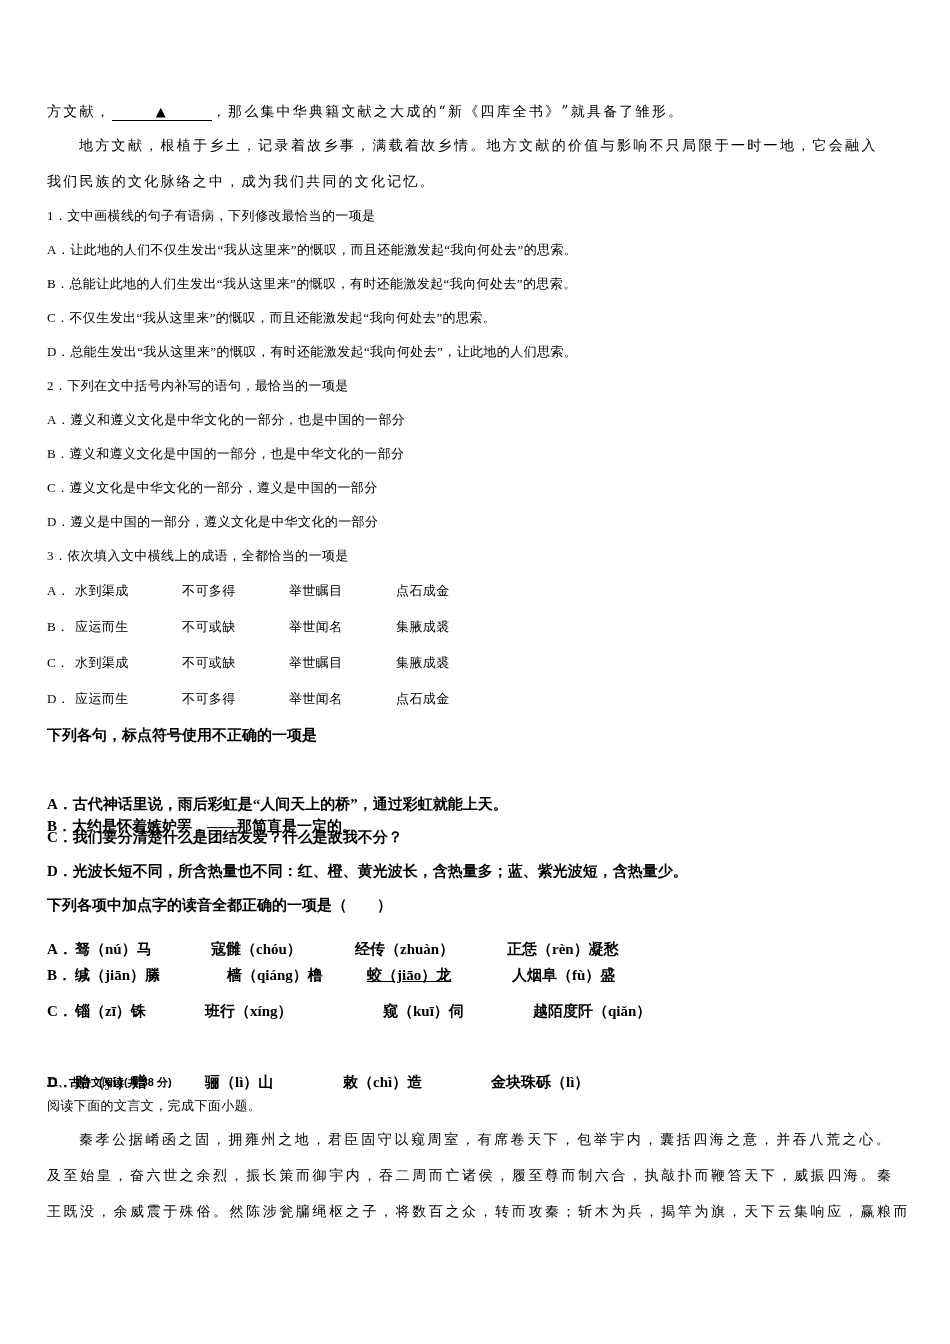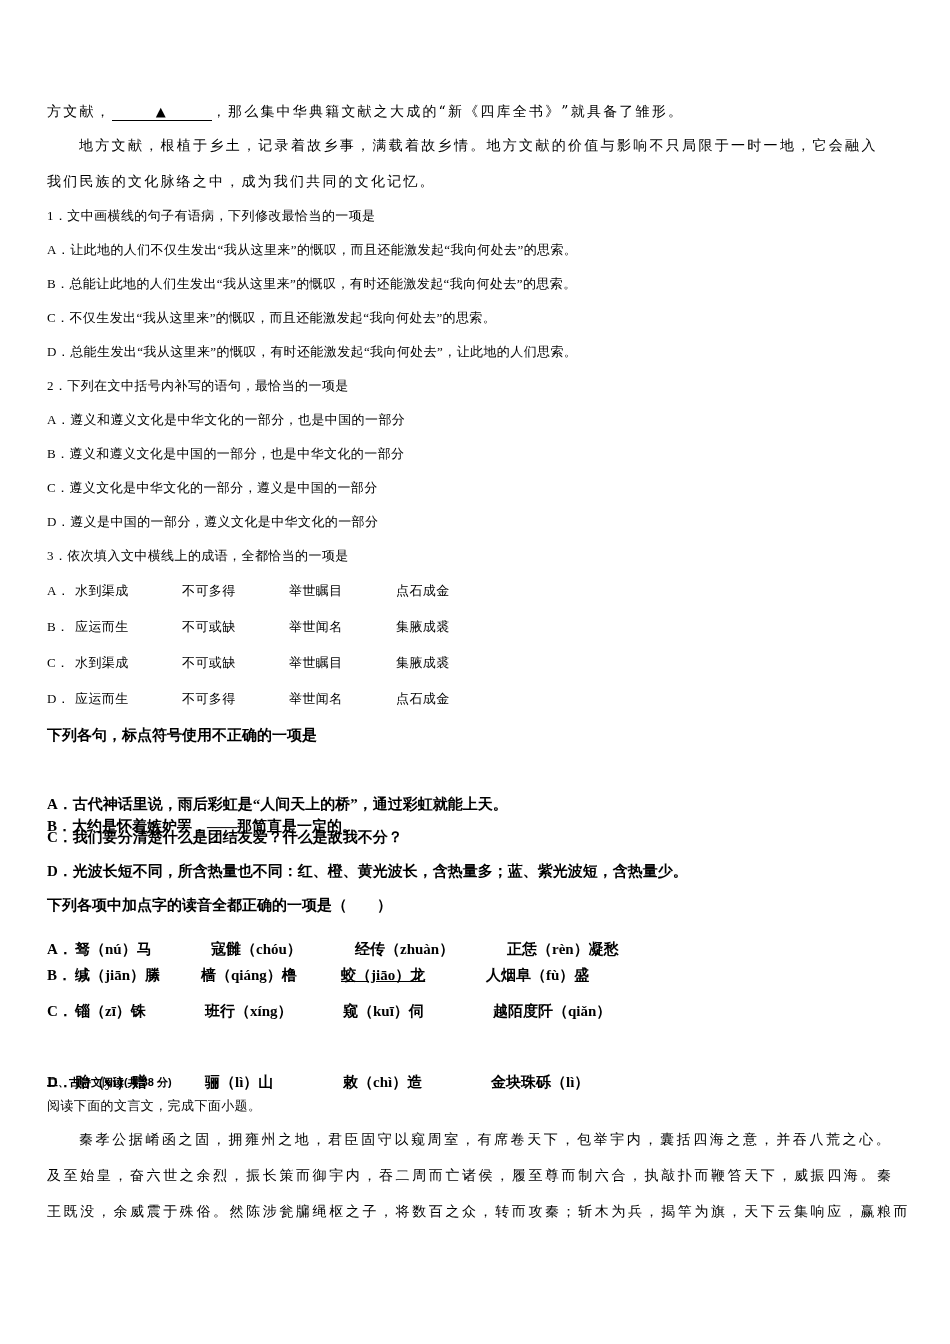--- a/index.html
+++ b/index.html
@@ -55,24 +55,24 @@
   <div class="line bold" style="top:794px;">A．古代神话里说，雨后彩虹是“人间天上的桥”，通过彩虹就能上天。</div>
   <div class="line bold" style="top:793px;margin-top:23px;">B．大约是怀着嫉妒罢，——那简直是一定的。</div>
   <div class="line bold" style="top:827px;">C．我们要分清楚什么是团结友爱？什么是敌我不分？</div>
   <div class="line bold" style="top:861px;">D．光波长短不同，所含热量也不同：红、橙、黄光波长，含热量多；蓝、紫光波短，含热量少。</div>
 
   <div class="line bold" style="top:895px;">下列各项中加点字的读音全都正确的一项是（　　）</div>
   <div class="line bold cols" style="top:929px;margin-top:10px;">
     <span class="c" style="width:28px;">A．</span><span class="c" style="width:136px;">驽（nú）马</span><span class="c" style="width:144px;">寇雠（chóu）</span><span class="c" style="width:152px;">经传（zhuàn）</span><span class="c">正恁（rèn）凝愁</span>
   </div>
   <div class="line bold cols" style="top:965px;">
-    <span class="c" style="width:28px;">B．</span><span class="c" style="width:126px;">缄（jiān）縢</span><span class="c" style="width:140px;">樯（qiáng）橹</span><span class="c" style="width:145px;text-decoration:underline;">蛟（jiāo）龙</span><span class="c">人烟阜（fù）盛</span>
+    <span class="c" style="width:28px;">B．</span><span class="c" style="width:152px;">缄（jiān）縢</span><span class="c" style="width:140px;">樯（qiáng）橹</span><span class="c" style="width:145px;text-decoration:underline;">蛟（jiāo）龙</span><span class="c">人烟阜（fù）盛</span>
   </div>
   <div class="line bold cols" style="top:1001px;">
-    <span class="c" style="width:28px;">C．</span><span class="c" style="width:130px;">锱（zī）铢</span><span class="c" style="width:138px;">班行（xíng）</span><span class="c" style="width:150px;">窥（kuī）伺</span><span class="c">越陌度阡（qiǎn）</span>
+    <span class="c" style="width:28px;">C．</span><span class="c" style="width:130px;">锱（zī）铢</span><span class="c" style="width:138px;">班行（xíng）</span><span class="c" style="width:150px;margin-left:40px;">窥（kuī）伺</span><span class="c">越陌度阡（qiǎn）</span>
   </div>
   <div class="line bold cols" style="top:1036px;">
     <span class="c" style="width:28px;">D．</span><span class="c" style="width:130px;">贻（yí）赠</span><span class="c" style="width:138px;">骊（lì）山</span><span class="c" style="width:148px;margin-top:36px;">敕（chì）造</span><span class="c">金块珠砾（lì）</span>
   </div>
 
   <div class="line head" style="top:1072px;">二、古诗文阅读(共 38 分)</div>
   <div class="line plain" style="top:1096px;">阅读下面的文言文，完成下面小题。</div>
   <div class="line serif indent" style="top:1129px; letter-spacing:2.6px;">秦孝公据崤函之固，拥雍州之地，君臣固守以窥周室，有席卷天下，包举宇内，囊括四海之意，并吞八荒之心。</div>
   <div class="line serif" style="top:1165px; letter-spacing:2.6px;">及至始皇，奋六世之余烈，振长策而御宇内，吞二周而亡诸侯，履至尊而制六合，执敲扑而鞭笞天下，威振四海。秦</div>
   <div class="line serif" style="top:1201px; letter-spacing:2.6px;">王既没，余威震于殊俗。然陈涉瓮牖绳枢之子，将数百之众，转而攻秦；斩木为兵，揭竿为旗，天下云集响应，赢粮而</div>

